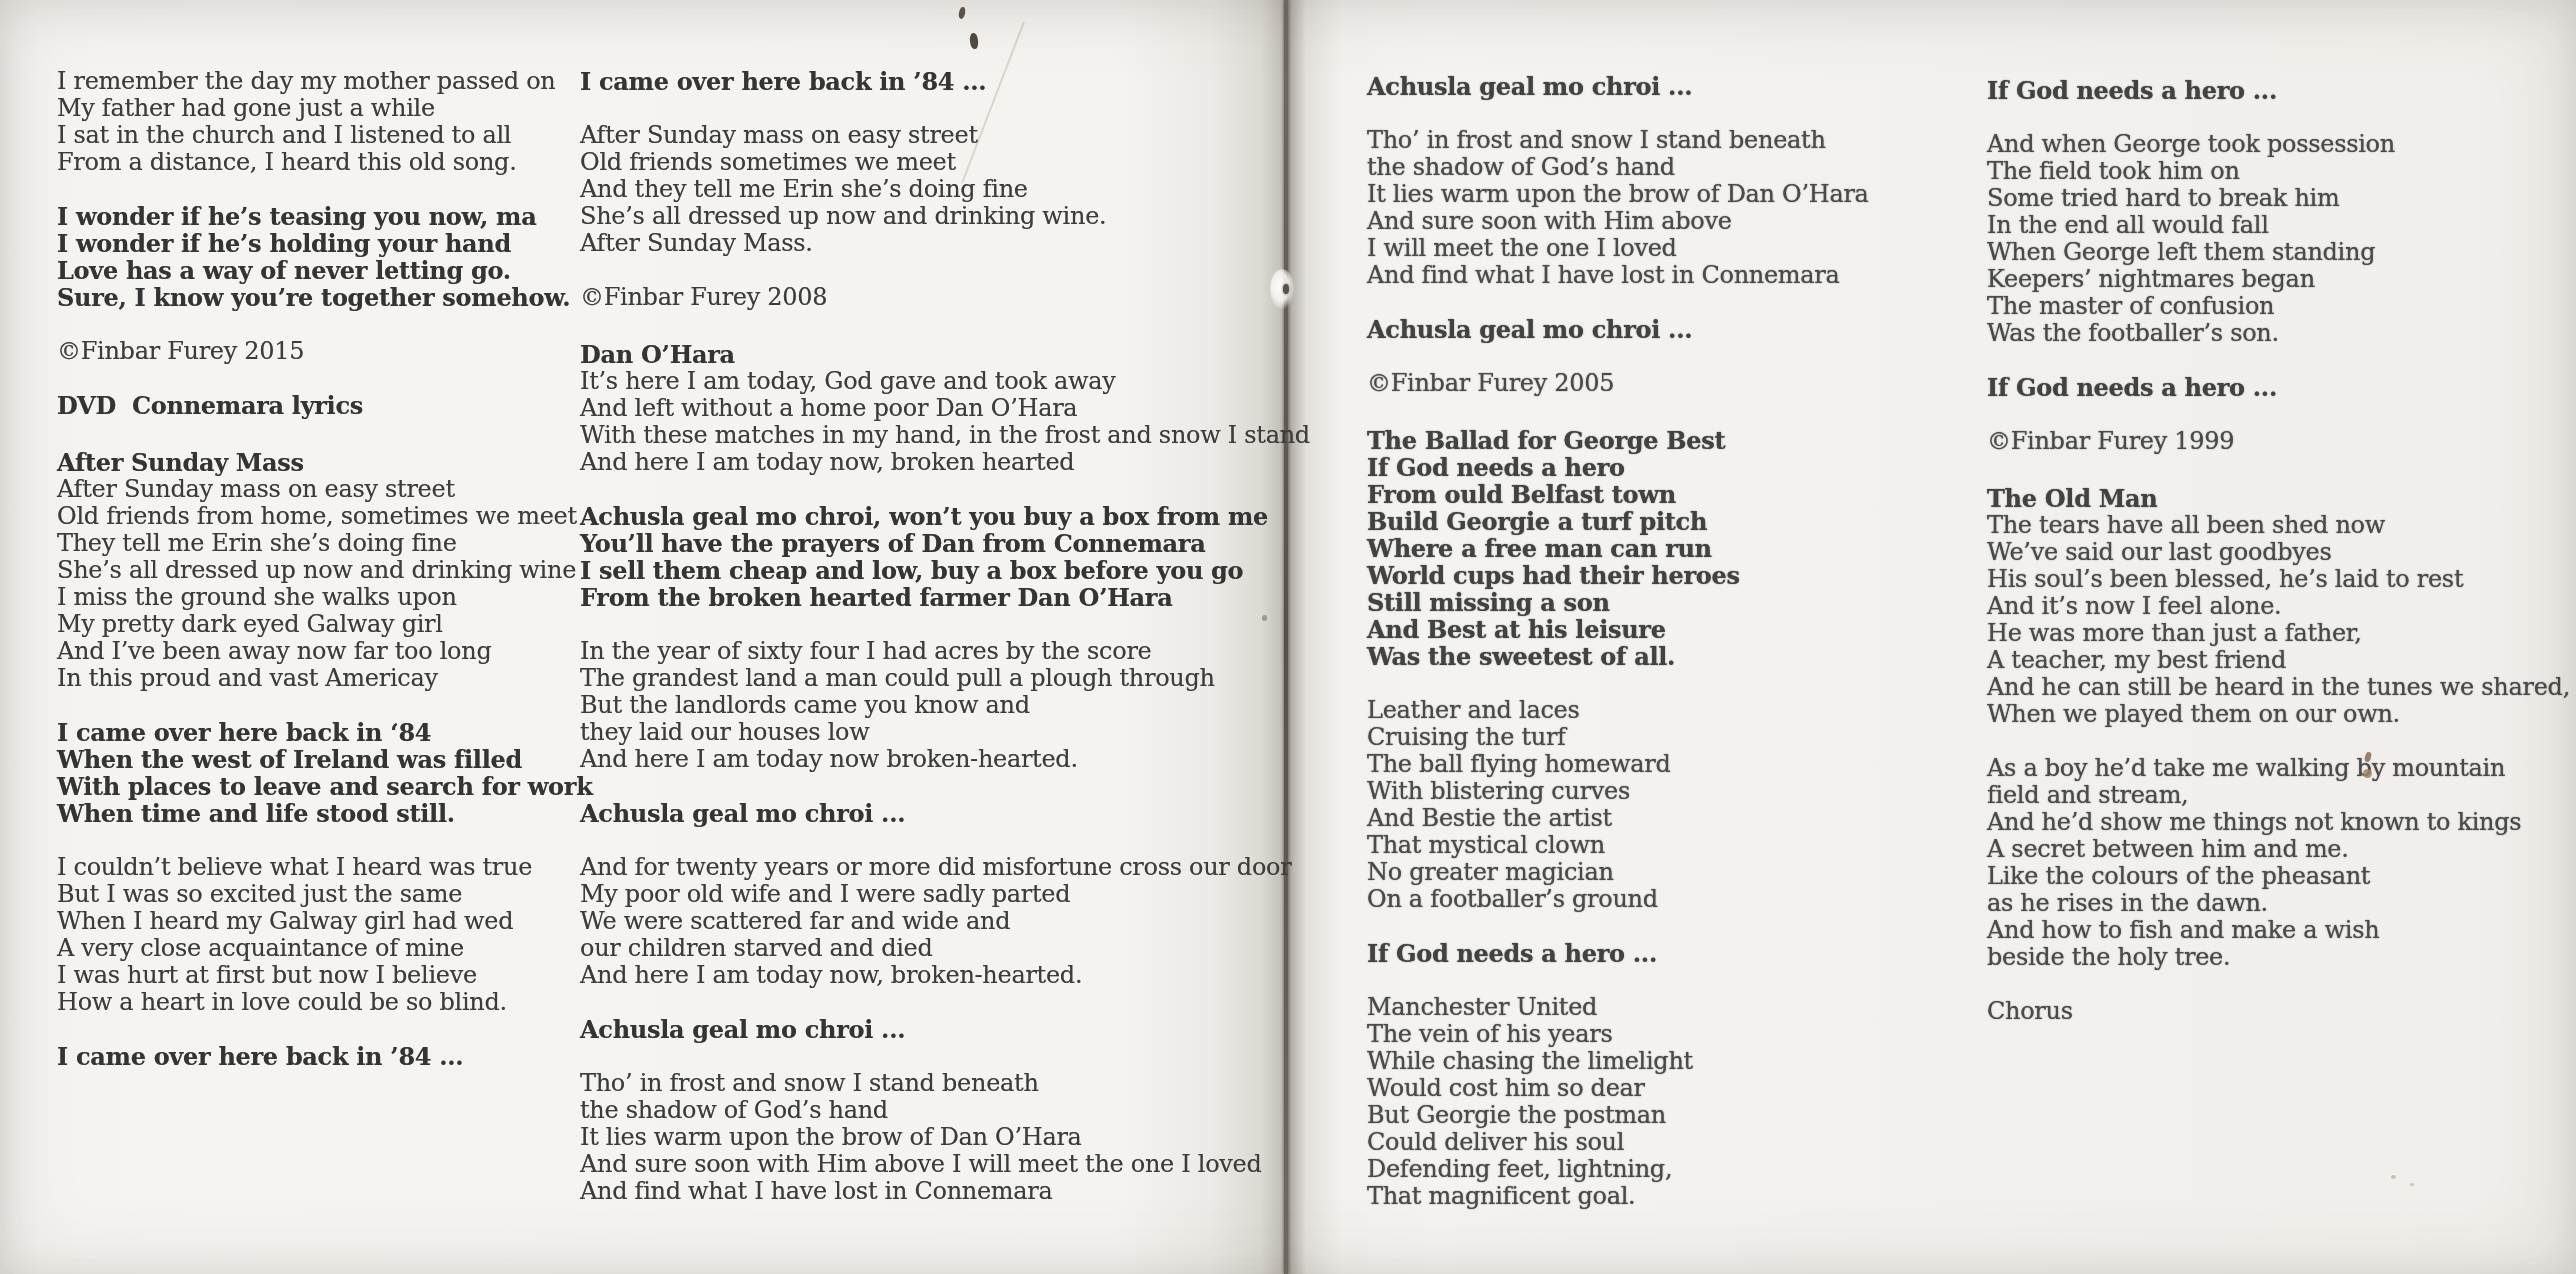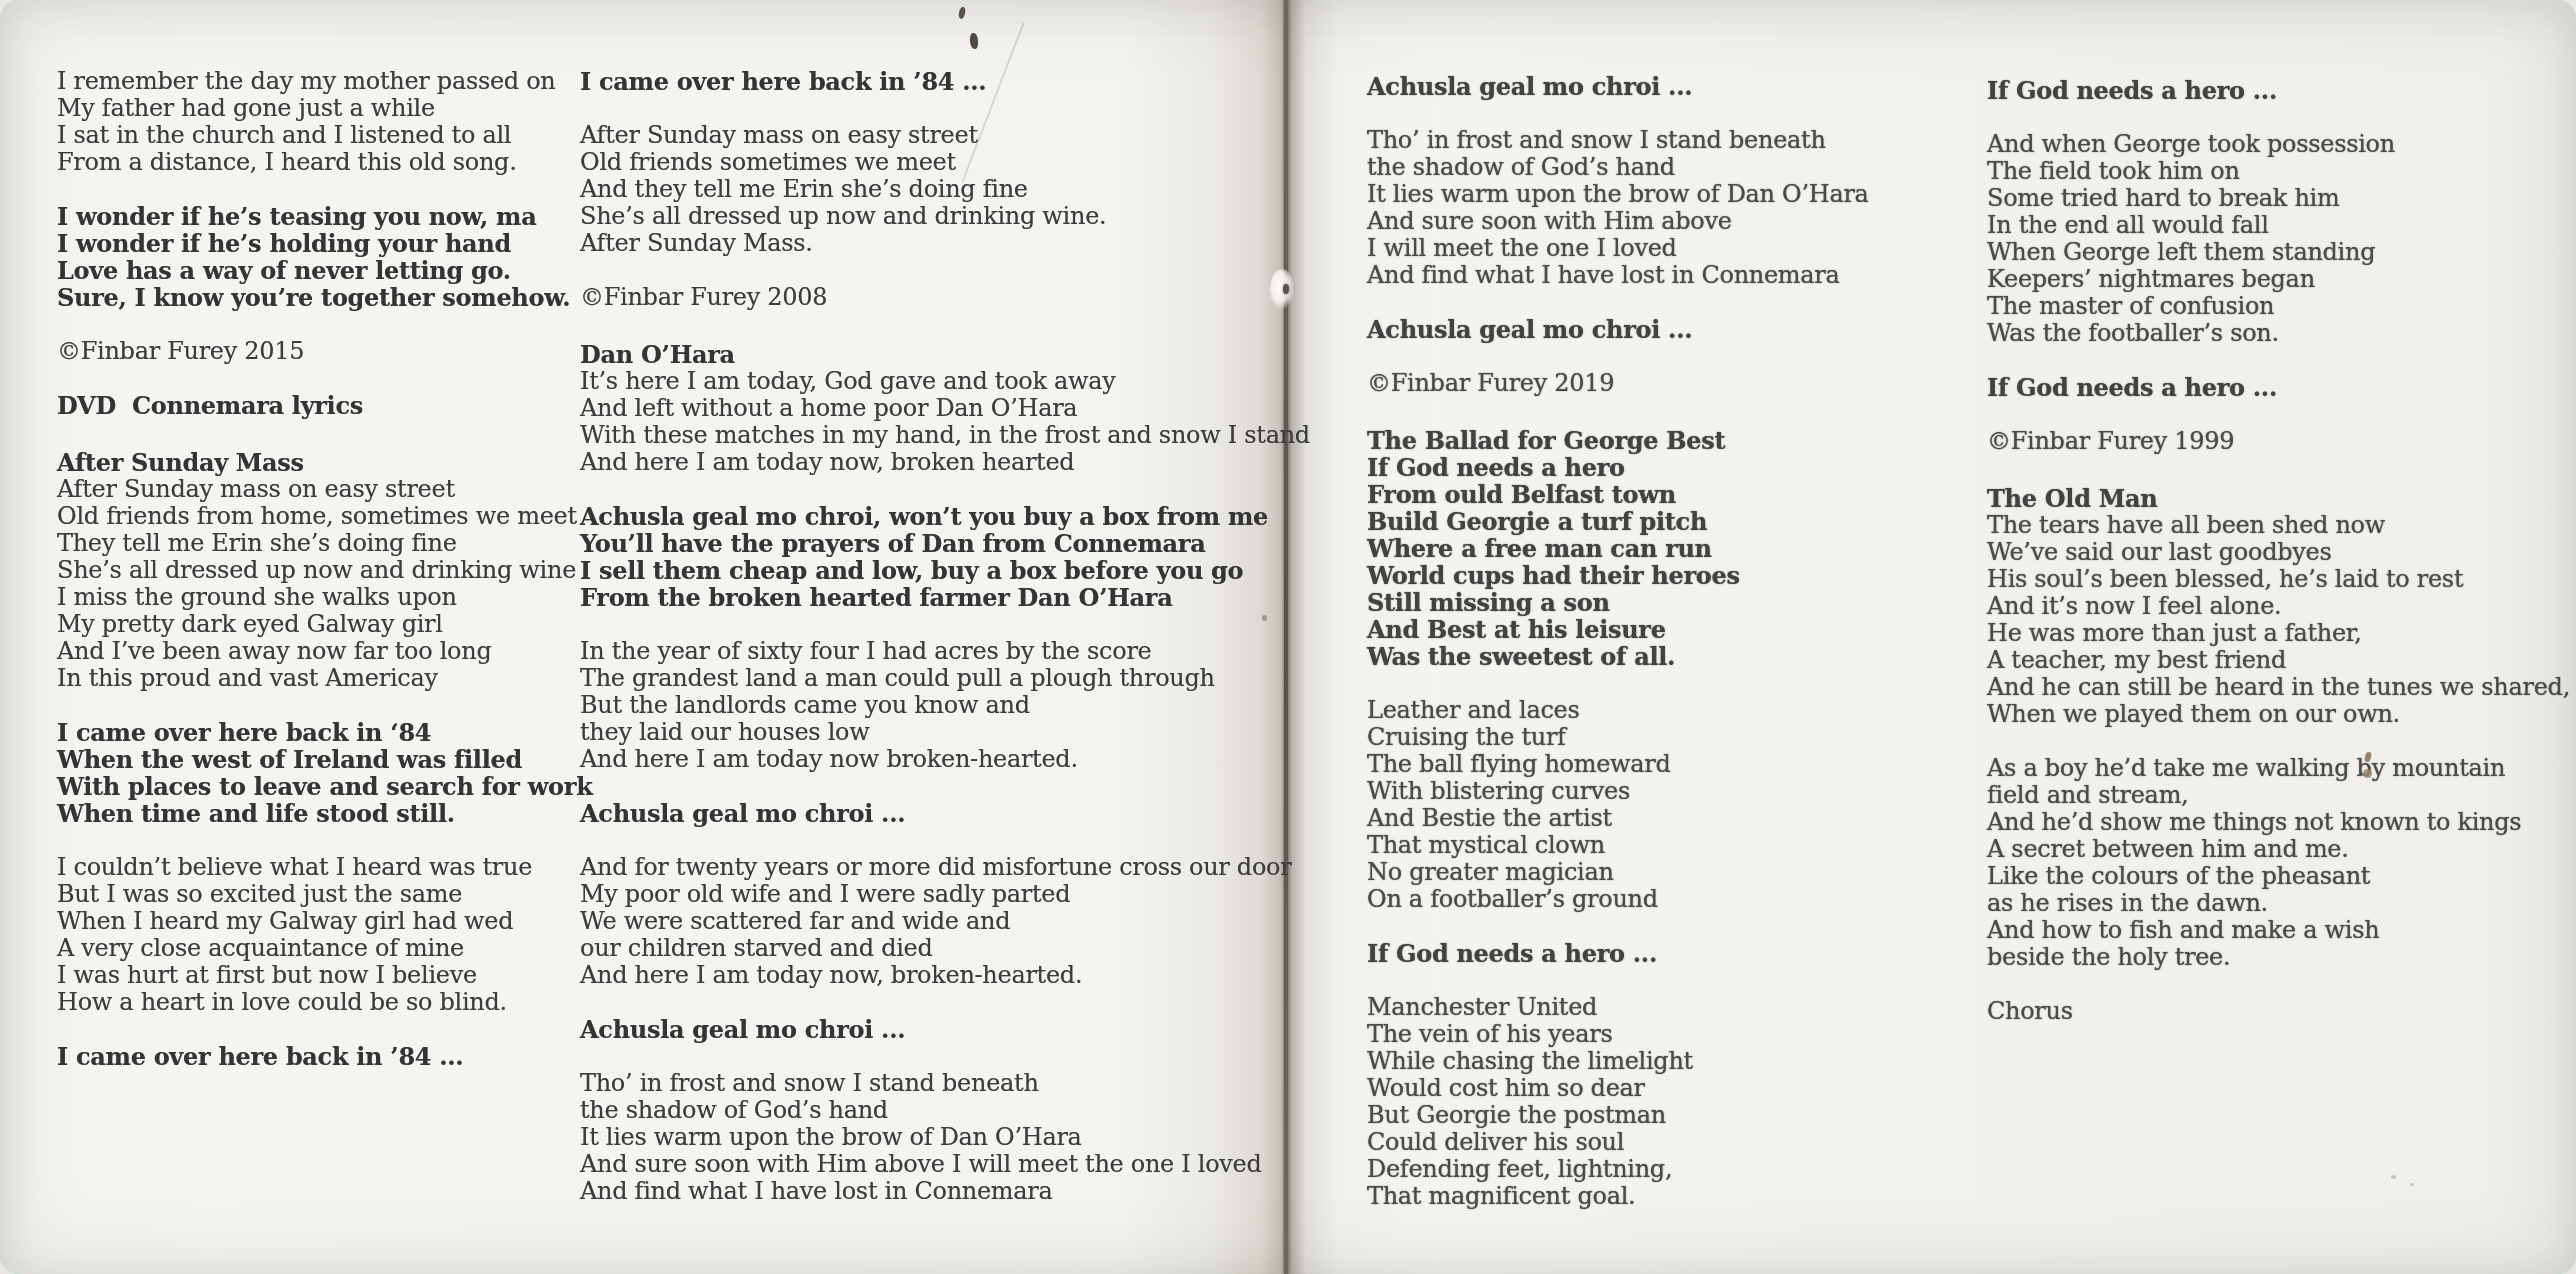--- a/index.html
+++ b/index.html
@@ -1,21 +1,20 @@
 <!DOCTYPE html>
 <html style="font-size:14.6px"><head>
 <meta charset="utf-8">
 <style>
   html,body{margin:0;padding:0;background:#e8e7e3;}
   #scan{
     position:relative;
     width:2576px;height:1274px;
     overflow:hidden;
     background:#86efac;
-    border-radius:19px;
   }
   
   .page-left{
     position:absolute;left:0;top:0;width:1286px;height:1274px;
     background:linear-gradient(90deg,
       #efeeeb 0px,#f4f3f0 41px,#f5f4f1 200px,#f4f3f0 1120px,
       #eceae6 1211px,#dddad4 1261px,#c2bfb8 1282px,#948f87 1286px);
   }
   
   .page-right{
@@ -93,21 +92,21 @@
         <p class="stanza">In the year of sixty four I had acres by the score<br>The grandest land a man could pull a plough through<br>But the landlords came you know and<br>they laid our houses low<br>And here I am today now broken-hearted.</p>
         <p class="refrain">Achusla geal mo chroi ...</p>
         <p class="stanza">And for twenty years or more did misfortune cross our door<br>My poor old wife and I were sadly parted<br>We were scattered far and wide and<br>our children starved and died<br>And here I am today now, broken-hearted.</p>
         <p class="refrain">Achusla geal mo chroi ...</p>
         <p class="stanza">Tho’ in frost and snow I stand beneath<br>the shadow of God’s hand<br>It lies warm upon the brow of Dan O’Hara<br>And sure soon with Him above I will meet the one I loved<br>And find what I have lost in Connemara</p>
       </div>
       <div class="col fuzzy" style="left: 1367px; top: 73px;">
         <p class="refrain">Achusla geal mo chroi ...</p>
         <p class="stanza">Tho’ in frost and snow I stand beneath<br>the shadow of God’s hand<br>It lies warm upon the brow of Dan O’Hara<br>And sure soon with Him above<br>I will meet the one I loved<br>And find what I have lost in Connemara</p>
         <p class="refrain">Achusla geal mo chroi ...</p>
-        <p class="copyright">©Finbar Furey 2019</p>
+        <p class="copyright">©Finbar Furey 2005</p>
         <p class="title m0">The Ballad for George Best</p>
         <p class="refrain">If God needs a hero<br>From ould Belfast town<br>Build Georgie a turf pitch<br>Where a free man can run<br>World cups had their heroes<br>Still missing a son<br>And Best at his leisure<br>Was the sweetest of all.</p>
         <p class="stanza">Leather and laces<br>Cruising the turf<br>The ball flying homeward<br>With blistering curves<br>And Bestie the artist<br>That mystical clown<br>No greater magician<br>On a footballer’s ground</p>
         <p class="refrain">If God needs a hero ...</p>
         <p class="stanza">Manchester United<br>The vein of his years<br>While chasing the limelight<br>Would cost him so dear<br>But Georgie the postman<br>Could deliver his soul<br>Defending feet, lightning,<br>That magnificent goal.</p>
       </div>
       <div class="col fuzzy" style="left: 1987px; top: 77px;">
         <p class="refrain">If God needs a hero ...</p>
         <p class="stanza">And when George took possession<br>The field took him on<br>Some tried hard to break him<br>In the end all would fall<br>When George left them standing<br>Keepers’ nightmares began<br>The master of confusion<br>Was the footballer’s son.</p>
         <p class="refrain">If God needs a hero ...</p>

